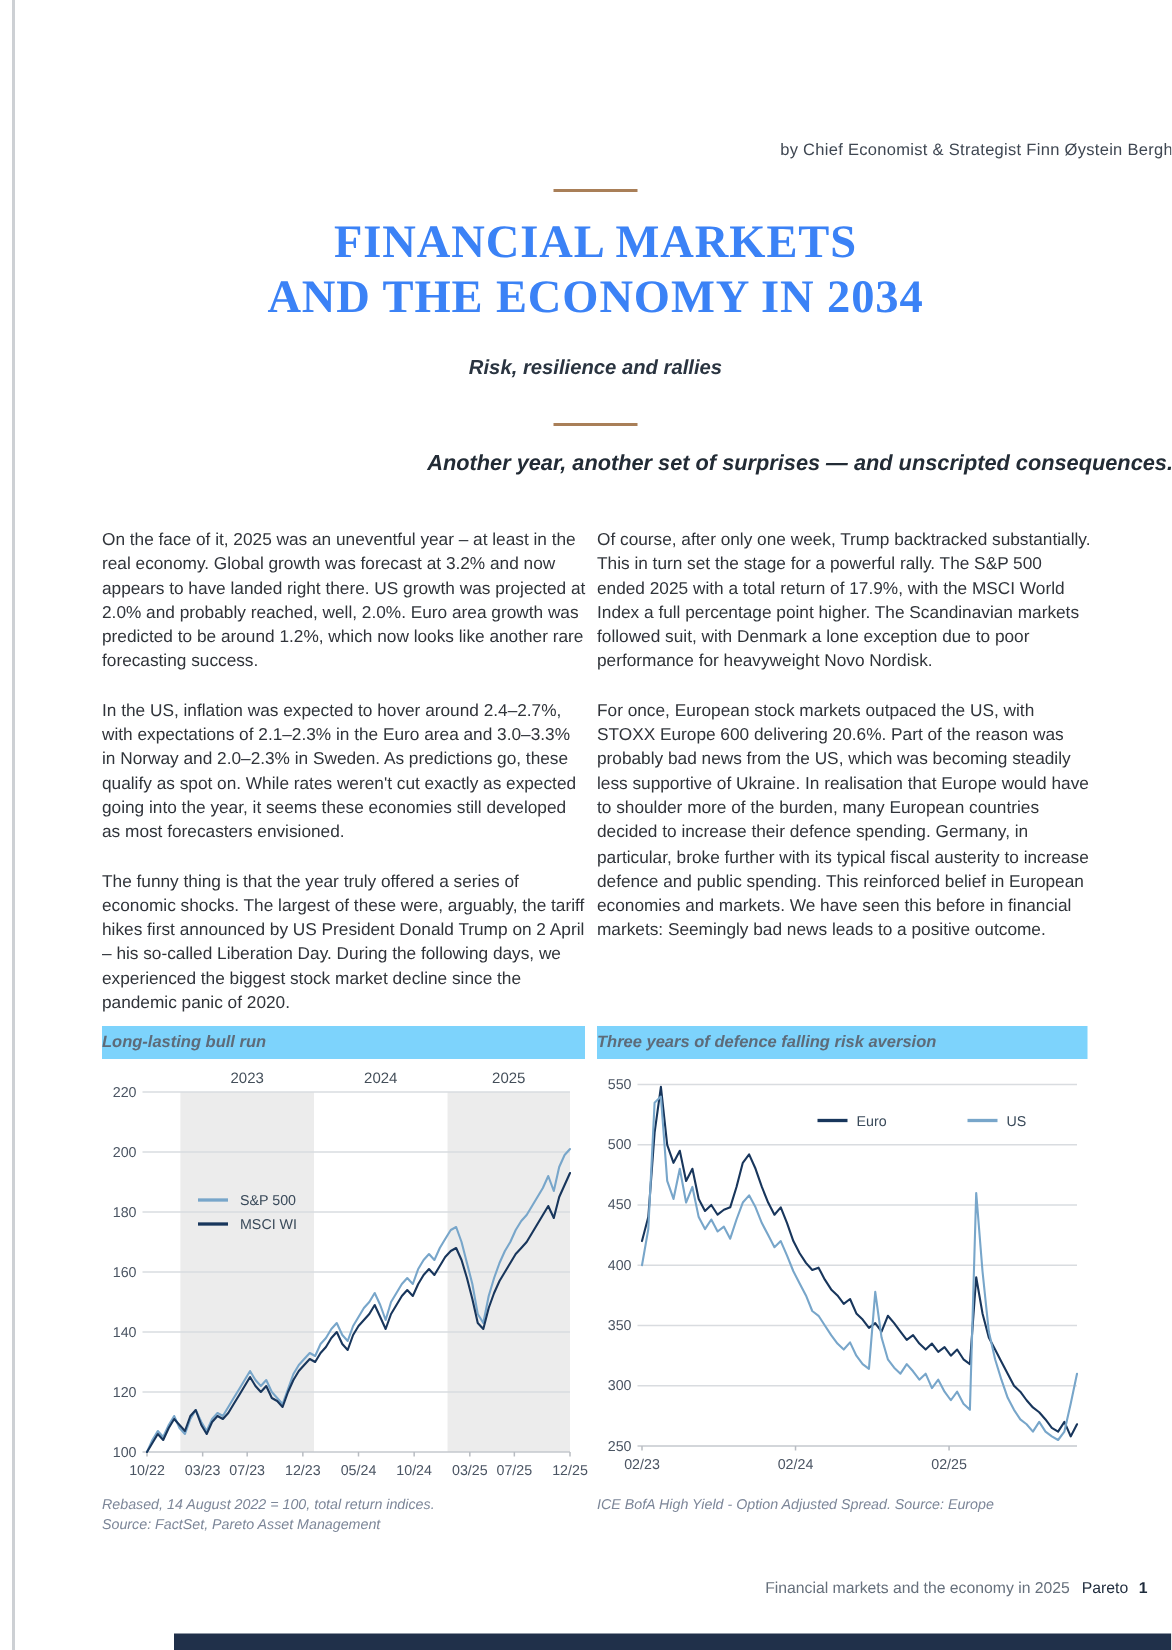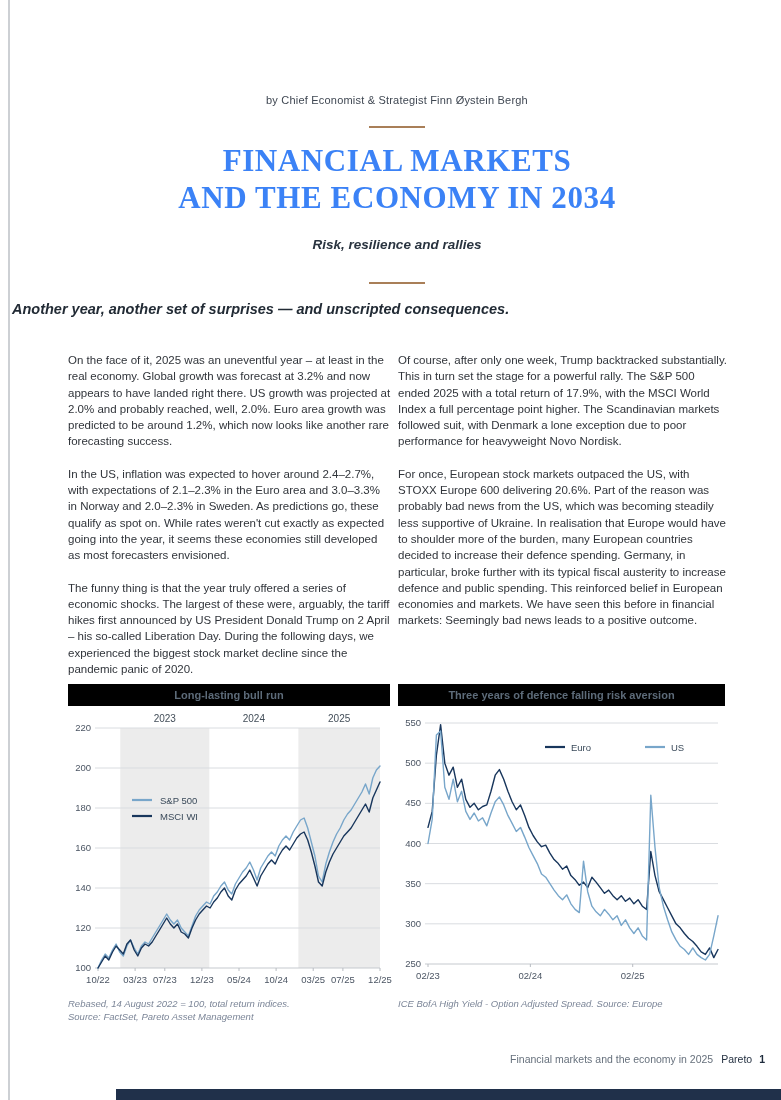--- a/index.html
+++ b/index.html
@@ -5,50 +5,50 @@
   * { margin:0; padding:0; box-sizing:border-box; }
   html,body { background:#ffffff; }
   .page {
     position:relative; width:781px; height:1100px; margin:0 auto;
     background:#ffffff; overflow:hidden;
     font-family:"Liberation Sans", sans-serif;
   }
   .left-edge { position:absolute; left:8px; top:0; width:2px; height:1100px; background:#cdd0d4; }
   .byline {
     position:absolute; left:12px; width:770px; top:94px;
-    text-align:center; font-size:11px; color:#3f4752; letter-spacing:0.2px;
+    text-align:right; font-size:11px; color:#3f4752; letter-spacing:0.2px;
   }
   .rule {
     position:absolute; left:50%; margin-left:-22px; width:56px; height:2px; background:#a97f58;
   }
   .rule.r1 { top:126px; }
   .rule.r2 { top:282px; }
   .title {
     position:absolute; left:12px; width:770px; top:142px; text-align:center;
     font-family:"Liberation Serif", serif; font-weight:600;
     font-size:31px; line-height:37px; letter-spacing:0.6px; color:#3b82f6;
   }
   .subtitle {
     position:absolute; left:12px; width:770px; top:237px; text-align:center;
     font-size:13.5px; font-weight:bold; font-style:italic; color:#2a3440;
   }
   .lead {
-    position:absolute; left:12px; width:770px; top:301px; text-align:left;
+    position:absolute; left:12px; width:770px; top:301px; text-align:right;
     font-size:14.5px; font-weight:bold; font-style:italic; color:#222b35;
   }
   .col { position:absolute; top:352px; font-size:11.5px; line-height:16.3px; color:#30343a; }
   .col-left  { left:68px;  width:323px; }
   .col-right { left:398px; width:330px; }
   .col p { margin:0 0 16px 0; }
   .chart { position:absolute; top:684px; }
   .chart-left  { left:68px;  width:322px; }
   .chart-right { left:398px; width:327px; }
   .chart-header {
-    height:22px; line-height:22px; background:#000000; text-align:center;
-    font-size:11px; font-weight:bold; color:#5d6b79;
+    height:22px; line-height:22px; background:#7dd3fc; text-align:left;
+    font-size:11px; font-weight:bold; color:#5d6b79;font-style:italic;
   }
   .chart svg { display:block; overflow:visible; }
   .chart-note {
     margin-top:7px; font-size:9.5px; font-style:italic; color:#7c8698; line-height:13px;
   }
   .tick   { font-family:"Liberation Sans", sans-serif; font-size:9.5px; fill:#4b5563; }
   .yearlb { font-family:"Liberation Sans", sans-serif; font-size:10px; fill:#434e59; }
   .leglb  { font-family:"Liberation Sans", sans-serif; font-size:9.5px; fill:#3a4a5a; }
   .footer {
     position:absolute; top:1053px; right:16px; font-size:10.5px; color:#66707c;

